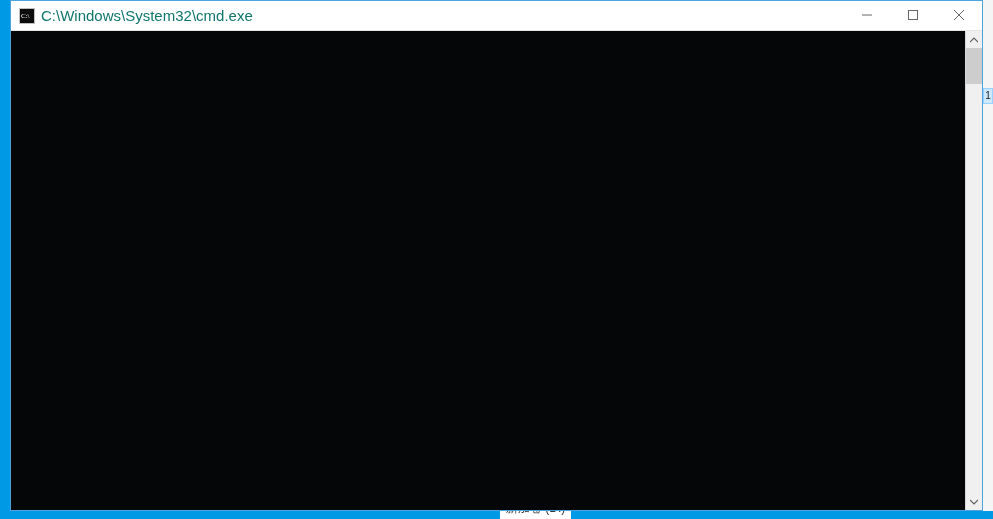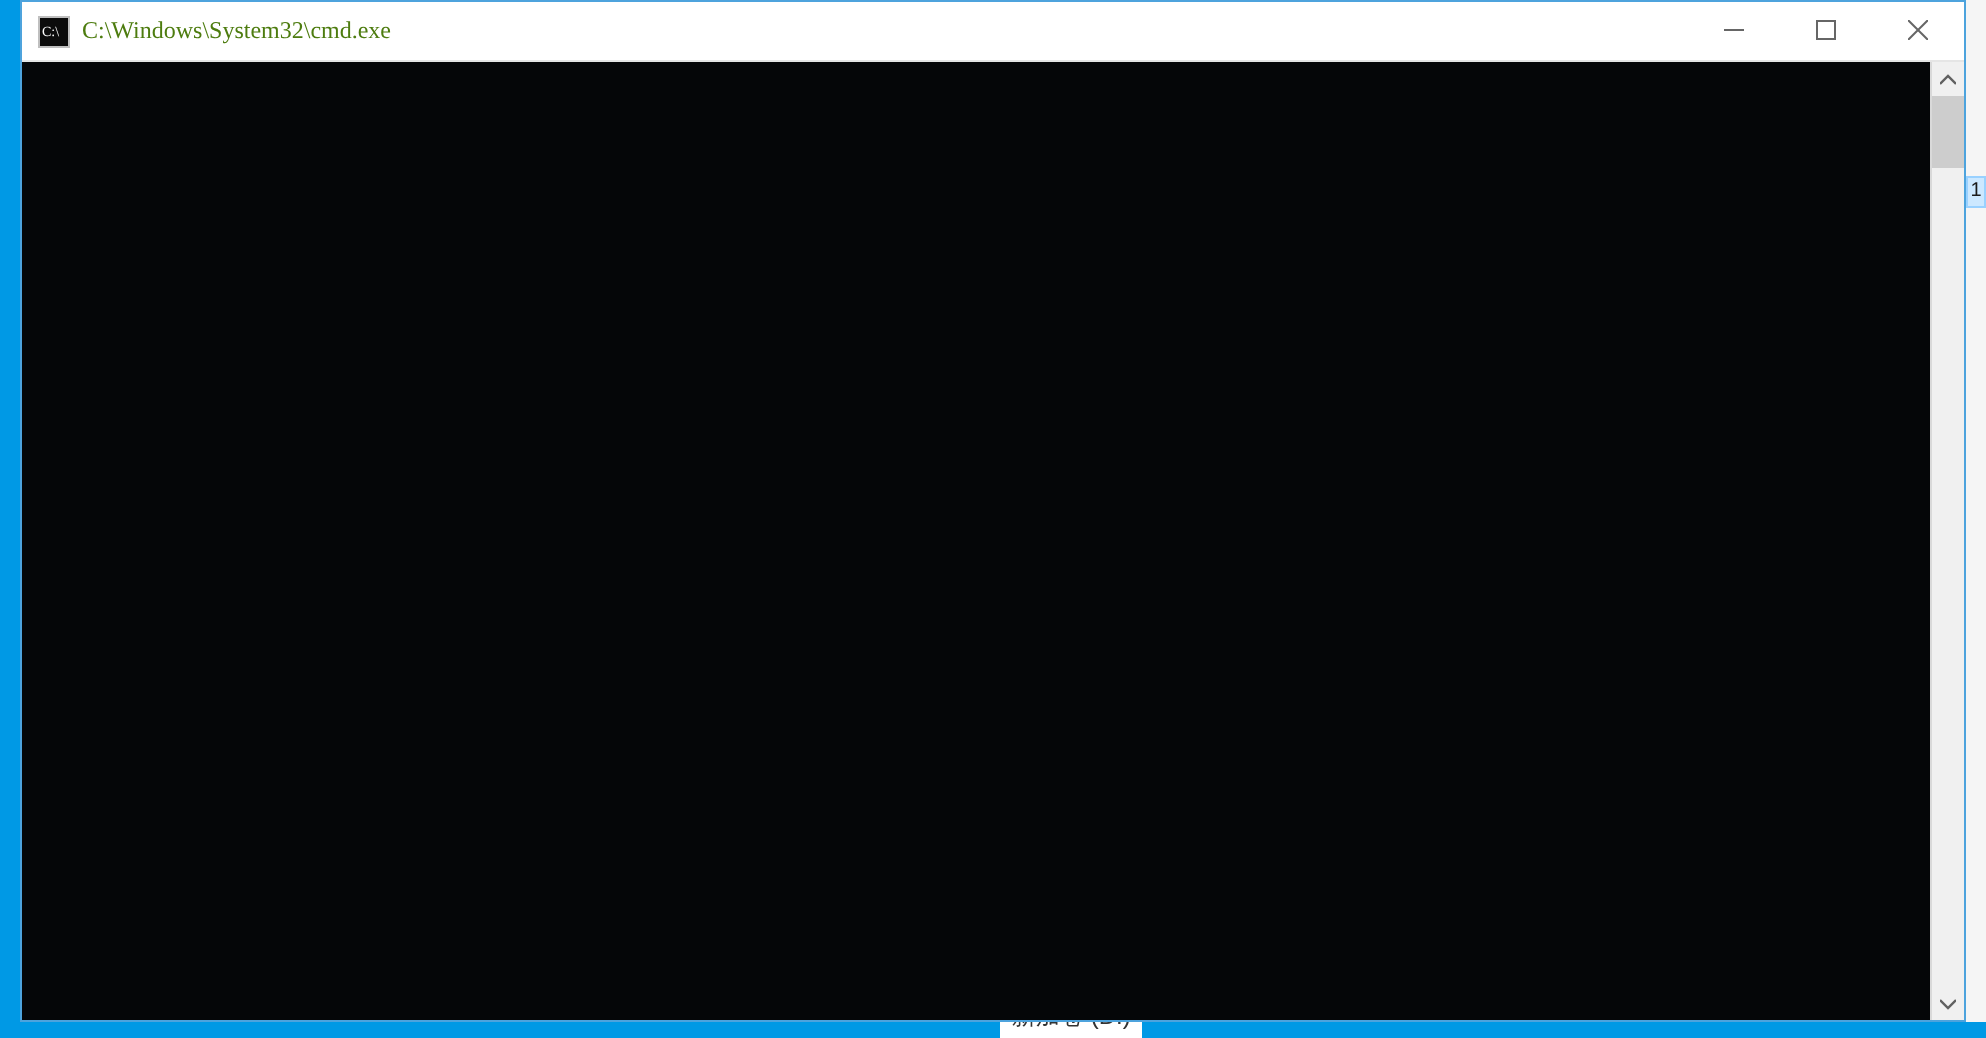--- a/index.html
+++ b/index.html
@@ -56,25 +56,24 @@
     align-items: center;
     border-bottom: 1px solid #e5e5e5;
   }
   .titlebar-icon {
     width: 16px; height: 16px;
     margin: 0 6px 0 8px;
     flex: 0 0 auto;
   }
   .titlebar-title {
     flex: 1 1 auto;
-    font-size: 12px;
-    color: #4d7c0f;
+    font-size: 15px;
+    color: #0f766e;
     white-space: nowrap;
     overflow: hidden;
-    font-family: Liberation Serif, serif;
   }
   .win-controls {
     display: flex;
     height: 100%;
   }
   .win-btn {
     width: 46px;
     height: 100%;
     display: flex;
     align-items: center;

